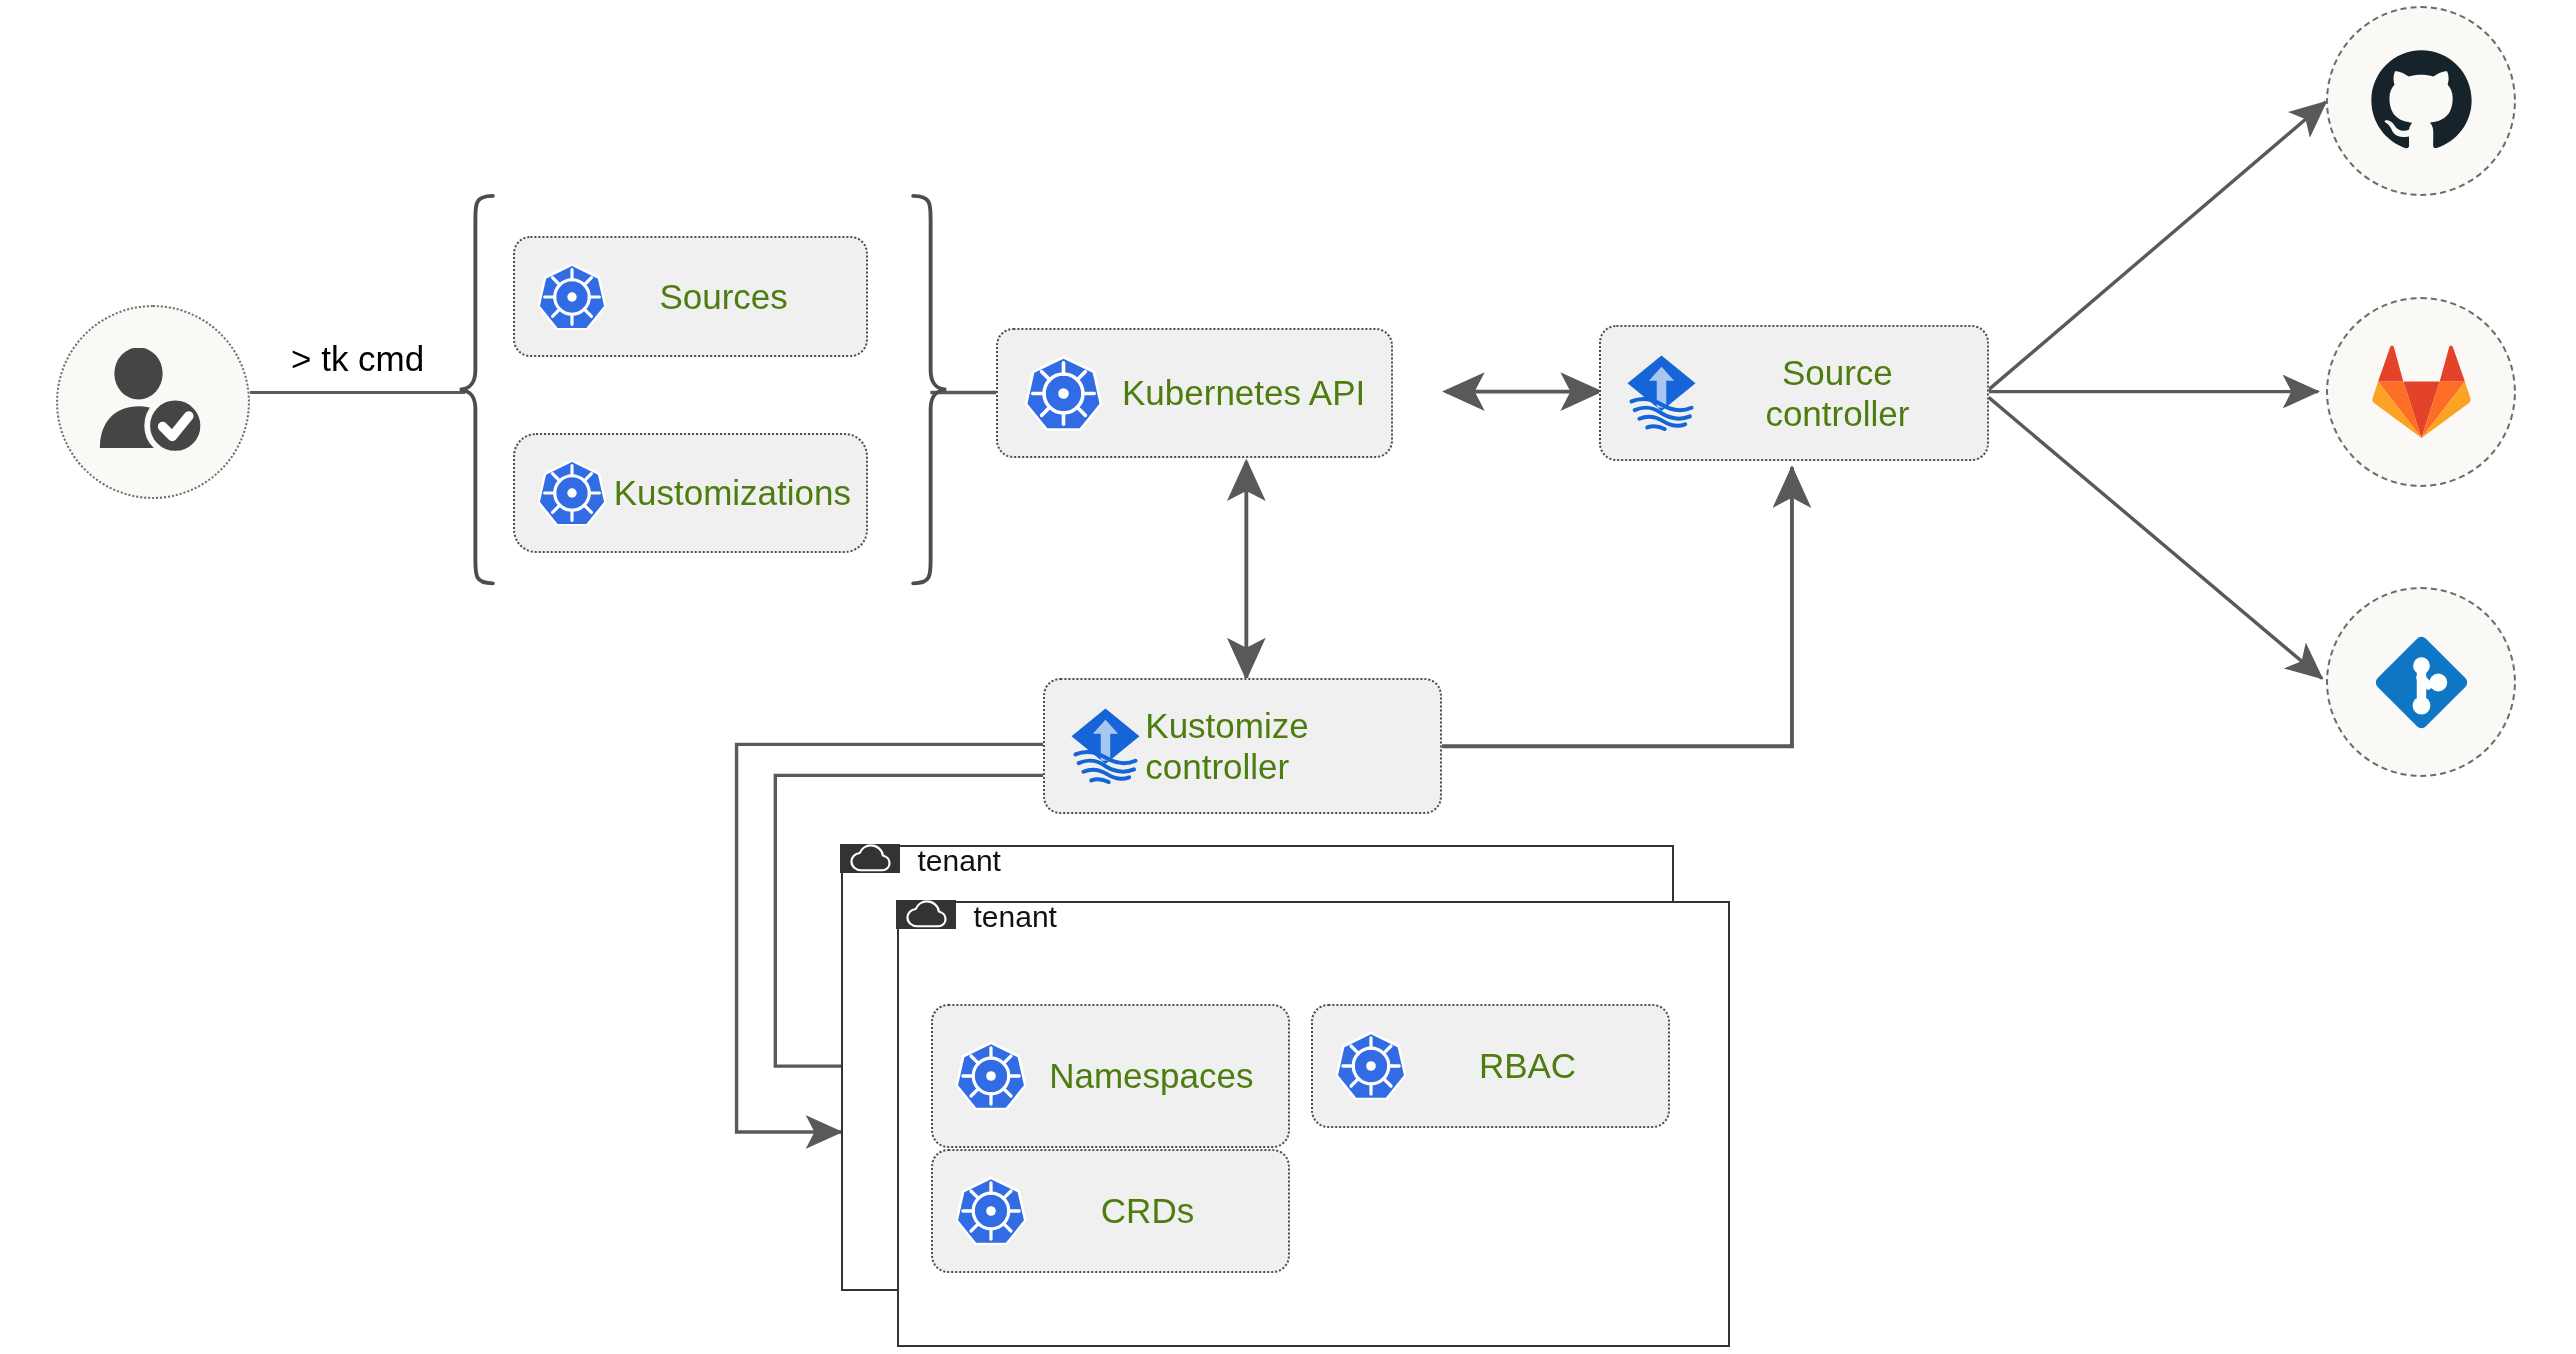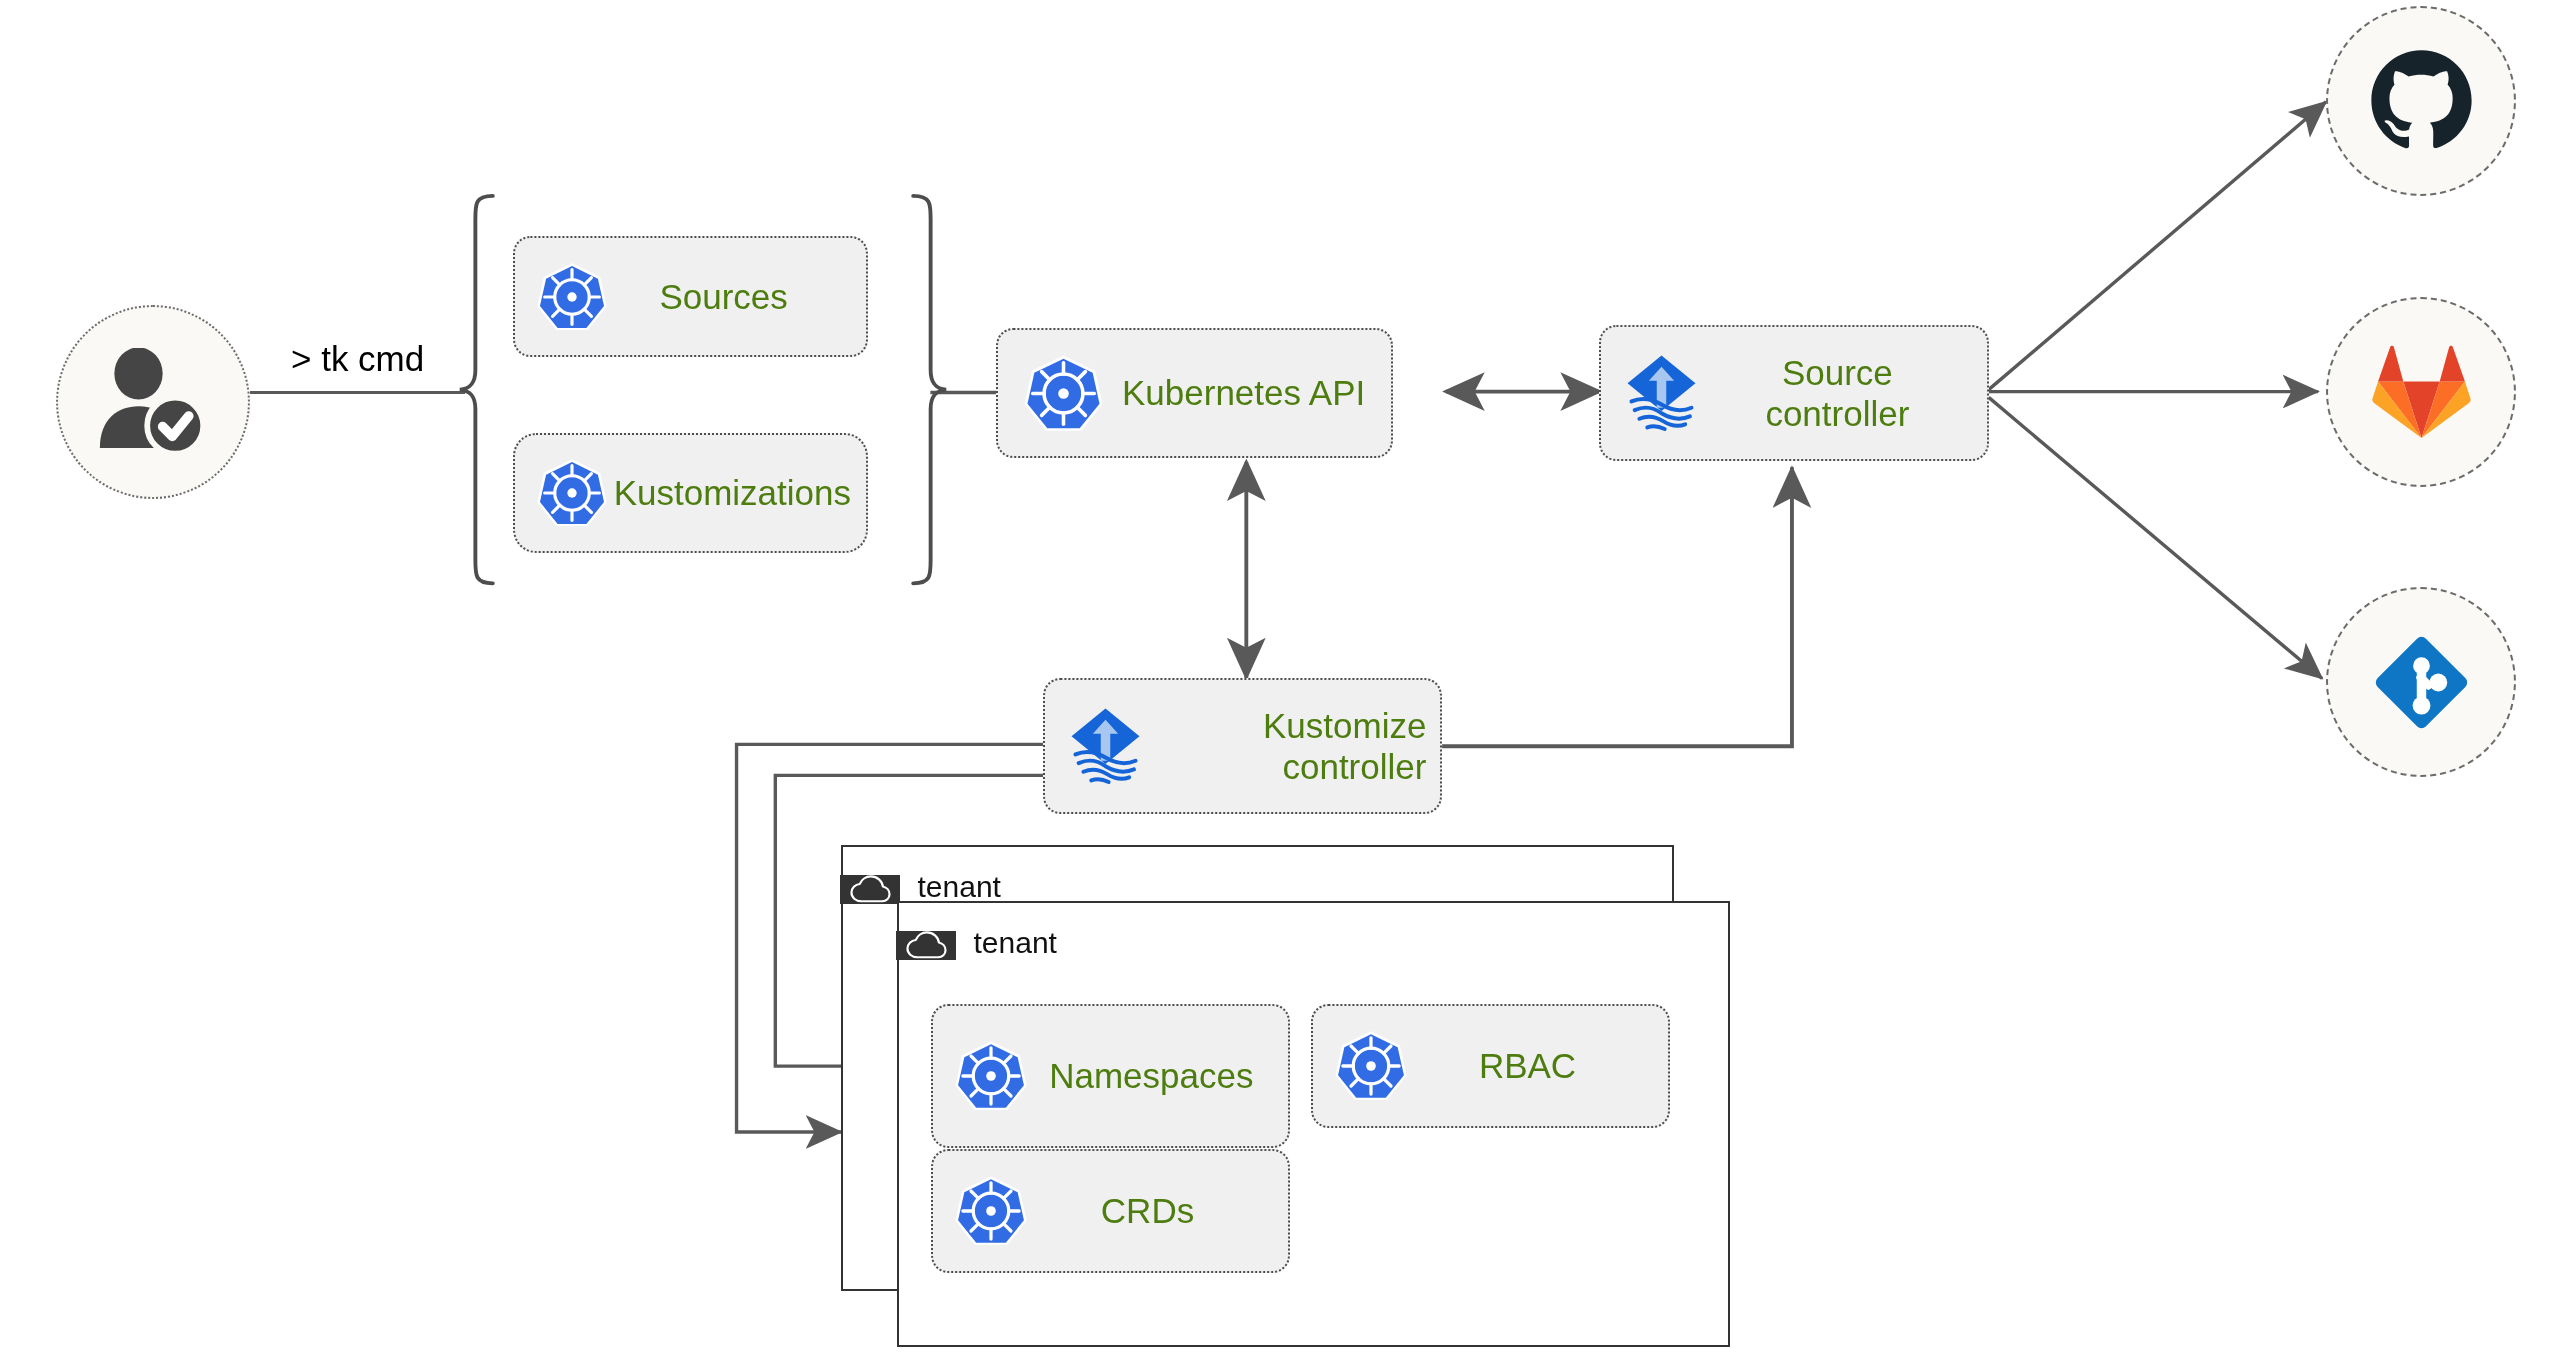--- a/index.html
+++ b/index.html
@@ -18,21 +18,21 @@
 
   .circ{border-radius:50%;background:#faf9f6;box-sizing:border-box;
         display:flex;align-items:center;justify-content:center;}
   .circ.dotted{border:2.9px dotted #6b6b6b;}
   .circ.dashed{border:2.9px dashed #6b6b6b;}
 
   .plainlbl{position:absolute;font-size:35px;color:#000;white-space:nowrap;}
 
   
   .tenant{position:absolute;background:#ffffff;border:2.9px solid #333;box-sizing:border-box;}
-  .tenant .titlebar{position:absolute;left:-2.9px;top:-2.9px;height:60px;display:flex;align-items:flex-end;}
+  .tenant .titlebar{position:absolute;left:-2.9px;top:-2.9px;height:60px;display:flex;align-items:flex-start;}
   .tenant .cloudcell{width:60px;background:#333;display:flex;align-items:center;justify-content:center;}
   .tenant .tname{display:flex;align-items:center;padding:0 17.4px;font-size:30px;color:#111;background:transparent;}
 
   svg{display:block;}
   .ico{display:block;}
 </style>
 </head>
 <body>
 
 <div id="stage">
@@ -167,21 +167,21 @@
     <svg class="ico" width="79" height="83" viewBox="0 0 100 104">
       <path d="M50 4 L93 39 L50 74 L7 39 Z" fill="#1565D8"></path>
       <path d="M50 18 L66 36 L56 36 L56 70 L44 70 L44 36 L34 36 Z" fill="#a8c7f0"></path>
       <g stroke="#1565D8" stroke-width="5" fill="none" stroke-linecap="round">
         <path d="M12 62 C26 56 40 60 50 66 C60 72 74 76 88 70"></path>
         <path d="M16 73 C30 67 42 71 50 77 C60 83 72 87 86 81"></path>
         <path d="M22 84 C34 79 44 82 52 87 C60 92 70 95 80 91"></path>
         <path d="M32 95 C40 92 48 94 54 97"></path>
       </g>
     </svg>
-    <span class="lbl" style="flex:1;text-align:right;padding-right:13.6px;">
+    <span class="lbl" style="flex:1;text-align:left;padding-right:13.6px;">
       <span>Kustomize</span><br>
       <span>controller</span>
     </span>
   </div>
 
   <div class="node circ dashed" style="left:2326px;top:5.8px;width:190px;height:190px;">
     <svg class="ico" width="109" height="109" viewBox="0 0 100 100">
       <path fill="#16232B" d="M50 4 C24.6 4 4 24.6 4 50 c0 20.3 13.2 37.6 31.5 43.7 2.3.4 3.1-1 3.1-2.2
         0-1.1 0-4.7-.1-8.5-12.8 2.8-15.5-5.4-15.5-5.4-2.1-5.3-5.1-6.7-5.1-6.7-4.2-2.9.3-2.8.3-2.8
         4.6.3 7 4.7 7 4.7 4.1 7 10.8 5 13.4 3.8.4-3 1.6-5 2.9-6.2-10.2-1.2-20.9-5.1-20.9-22.7

